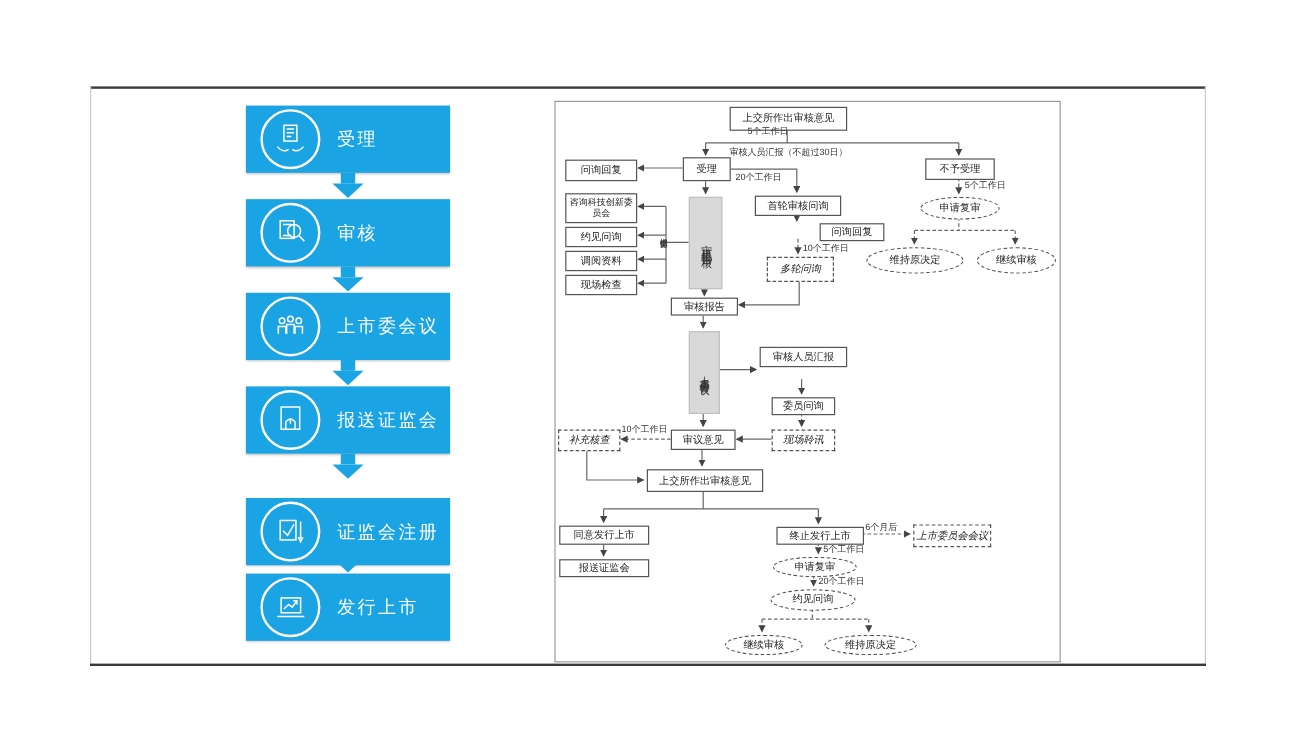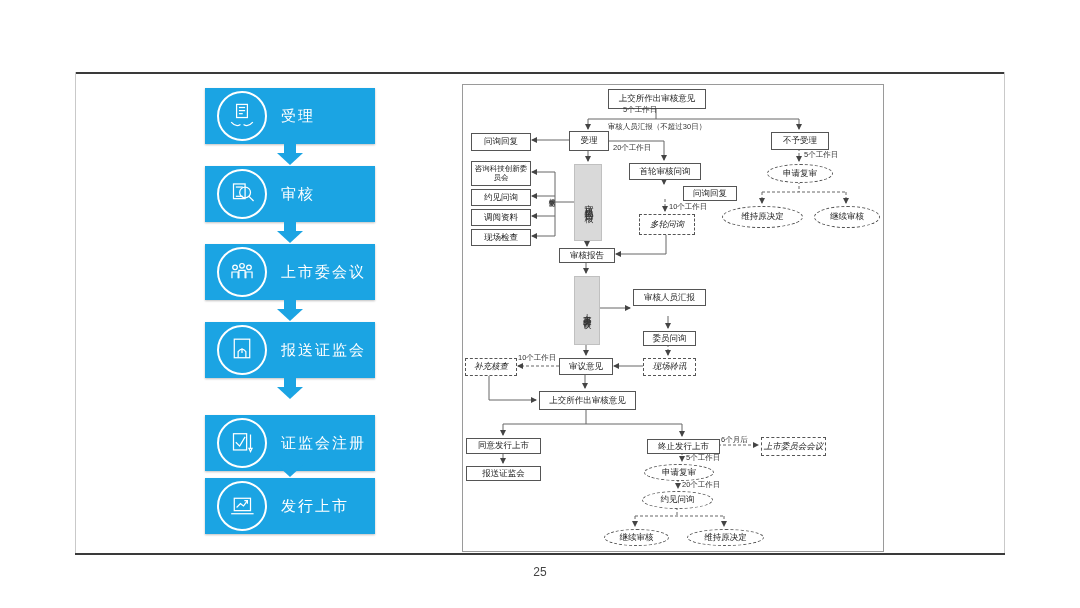--- a/index.html
+++ b/index.html
@@ -31,21 +31,20 @@
 </style>
 </head>
 <body>
 
 <div class="slide">
 
   <div class="rule" style="left:75px;top:72px;width:930px;height:2px;"></div>
   <div class="sideline" style="left:75px;top:72px;height:482px;"></div>
   <div class="sideline" style="left:1004px;top:72px;height:482px;"></div>
   <div class="rule" style="left:75px;top:553px;width:930px;height:2px;"></div>
-  <div class="pagenum">25</div>
 
   <div class="steps">
     <div class="step" style="top:0;">
       <span class="ic">
         <svg width="34" height="34" viewBox="0 0 44 44" fill="none" stroke="#fff" stroke-width="1.6">
           <rect x="15" y="7" width="14" height="17"></rect>
             <line x1="18" y1="11" x2="26" y2="11"></line>
             <line x1="18" y1="15" x2="26" y2="15"></line>
             <line x1="18" y1="19" x2="23" y2="19"></line>
           <path d="M8,30 q6,7 12,3"></path>

